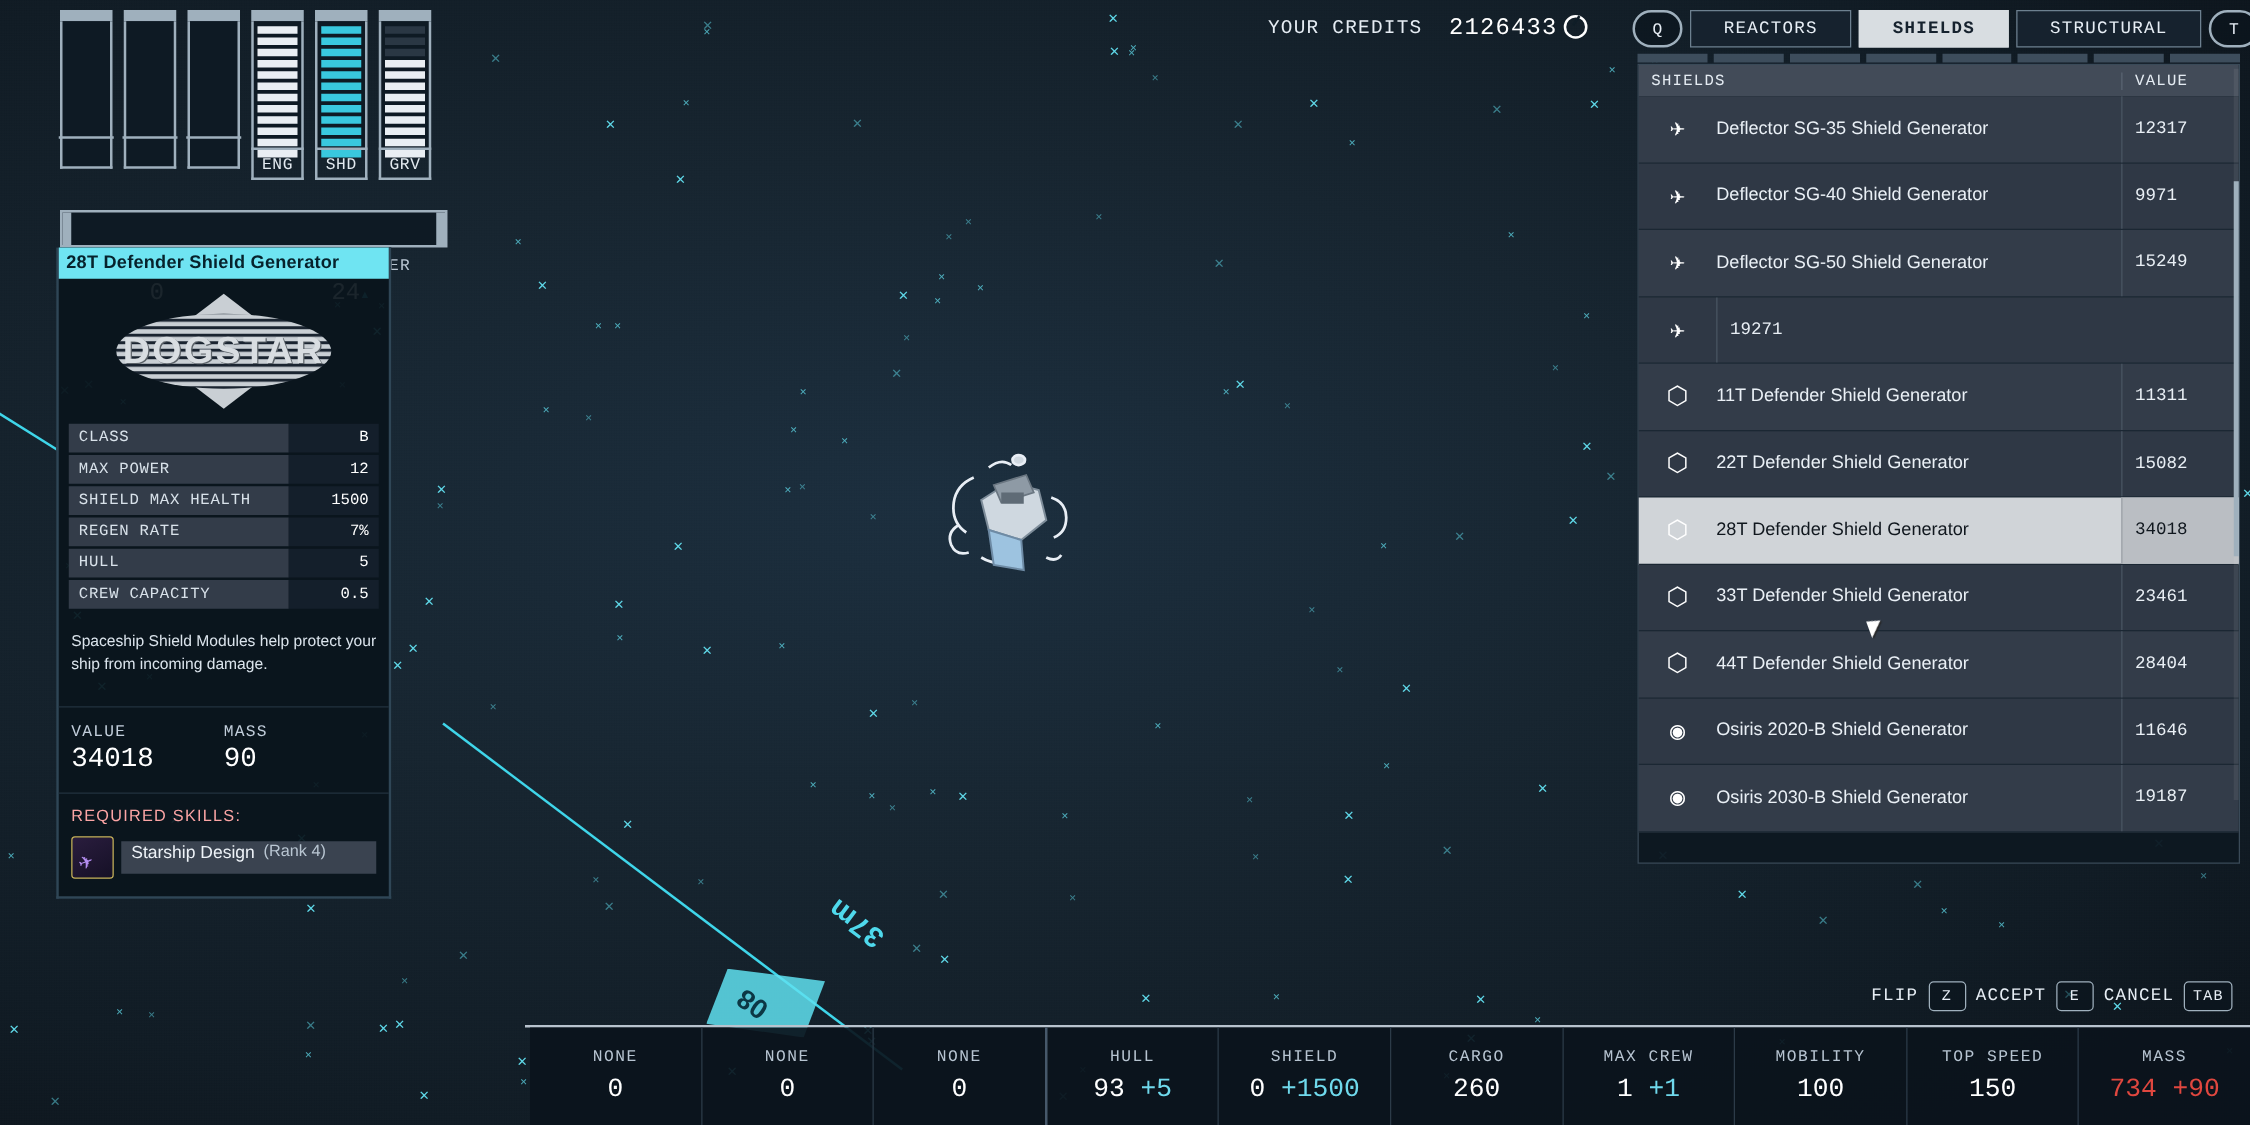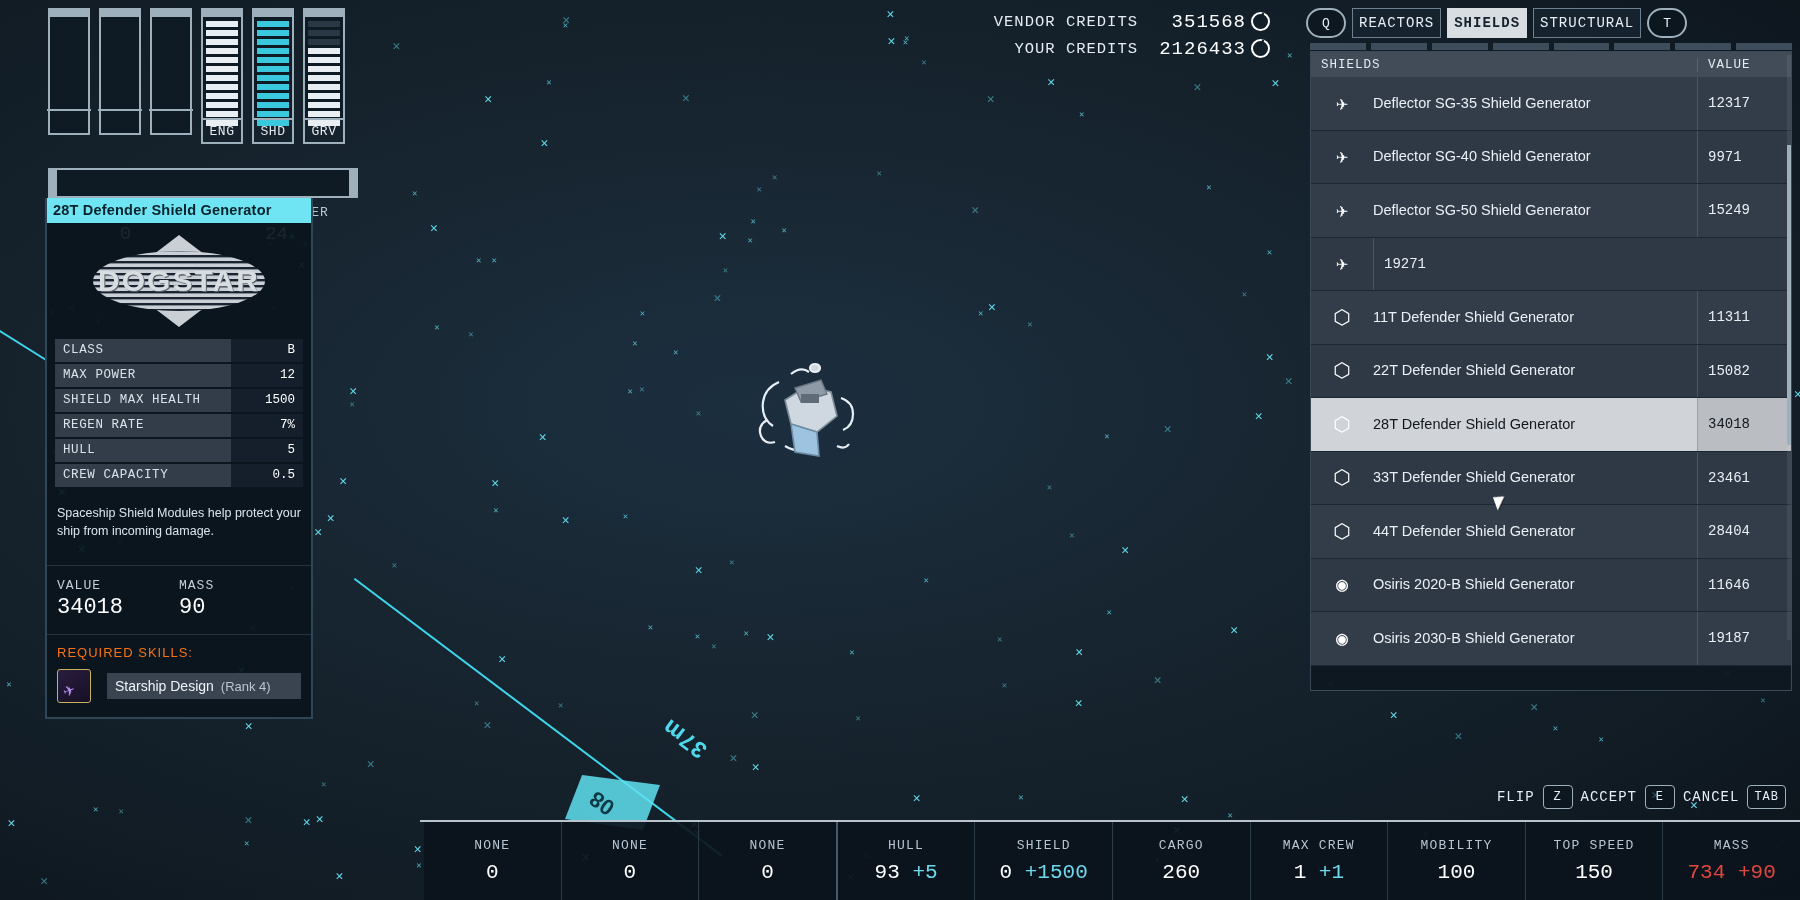--- a/index.html
+++ b/index.html
@@ -81,30 +81,30 @@
            padding-left:8px; color:#d9e2ea; letter-spacing:.6px; }
   .stval { width:72px; background:#141f2b; display:flex; align-items:center;
            justify-content:flex-end; padding-right:8px; color:#fff; }
   #desc { padding:16px 10px 14px 10px; font-size:12.5px; line-height:1.4;
           color:#dbe4ec; font-family:"Liberation Sans",sans-serif; min-height:76px;}
   #vm { border-top:1px solid #22323f; display:flex; padding:12px 10px 14px 10px; }
   .vmcell { width:125px; }
   .vmlabel { font-size:13px; color:#c2cedb; letter-spacing:1px;}
   .vmval { font-size:22px; color:#fff; margin-top:2px;}
   #skills { border-top:1px solid #22323f; padding:10px 10px 14px 10px; }
-  #skills-title { font-size:13px; color:#f97316; letter-spacing:1px;
+  #skills-title { font-size:13px; color:#fca5a5; letter-spacing:1px;
                   font-family:"Liberation Sans",sans-serif; }
   .skill-row { display:flex; align-items:center; margin-top:9px; }
   .skill-icon { width:34px; height:34px; border:1px solid #c9b25c; border-radius:3px;
                 background:linear-gradient(150deg,#2a1d3e,#151026);
                 position:relative; flex:none; overflow:hidden;}
   .skill-icon .ship { position:absolute; left:5px; top:8px; font-size:19px; color:#b48df0;
                       transform:rotate(-20deg); }
-  .skill-name { margin-left:16px; flex:1; background:#3a4350; height:26px;
-                display:flex; align-items:center; padding-left:8px;
+  .skill-name { margin-left:6px; flex:1; background:#3a4350; height:26px;
+                display:flex; padding-left:8px;
                 font-family:"Liberation Sans",sans-serif; font-size:14px; color:#eef3f8;}
   .skill-rank { color:#b9c6d2; font-size:13px; margin-left:7px; }
 
   
   #credits { position:absolute; left:940px; top:8px; width:330px;
              font-size:15.5px; letter-spacing:1px; }
   .crow { display:flex; align-items:center; justify-content:flex-end;
           height:27px; }
   .clabel { color:#e5ecf3; text-align:right; width:190px; }
   .cval { width:108px; text-align:right; color:#fff; font-size:19px; }
@@ -115,21 +115,21 @@
   .crow.total .cval,.crow.total .cicon{color:#6fd9ec;border-color:#6fd9ec;}
   .crow.total .cval{color:#6fd9ec;}
   .crow.total .cicon{background:rgba(111,217,236,.25);}
 
   
   #right-panel { position:absolute; left:1300px; top:0; width:500px; height:812px; }
   #tabs { display:flex; align-items:center; gap:6px; padding:8px 8px 0 6px; }
   .tabkey { width:40px; height:30px; border:2px solid #9fb0bd; border-radius:15px;
             display:flex; align-items:center; justify-content:center;
             font-size:13px; color:#e7eef5; background:rgba(10,20,28,.6); flex:none;}
-  .tab { height:30px; padding:0 6px; display:flex; align-items:center;
+  .tab { height:30px; padding:0 26px; display:flex; align-items:center;
          justify-content:center; font-size:14px; letter-spacing:1px;
          border:1.5px solid #6d808f; color:#e7eef5; background:#16222e; }
   .tab.active { background:#d8dde1; color:#16222e; border-color:#d8dde1; font-weight:bold;}
   #tab-strip { height:7px; margin:5px 8px 0 10px; display:flex; gap:5px; }
   #tab-strip div { flex:1; background:#3d4d5c; }
   #list-wrap { margin:1px 8px 0 10px; background:rgba(14,24,33,.96);
                border:1px solid #3a4a58; height:640px; }
   #list-head { display:flex; height:25px; background:#424b58; align-items:center;
                font-size:12.5px; letter-spacing:1px; color:#e4ebf2;}
   #list-head .h1 { flex:1; padding-left:10px; }
@@ -572,25 +572,20 @@
             <span>Starship Design</span>
             <span class="skill-rank">(Rank 4)</span>
           </div>
         </div>
       </div>
   </div>
 </div>
 
 <div id="credits">
     <div class="crow">
-      <div class="clabel">VENDOR CREDITS</div>
-      <div class="cval">351568</div>
-      <div class="cicon"></div>
-    </div>
-    <div class="crow">
       <div class="clabel">YOUR CREDITS</div>
       <div class="cval">2126433</div>
       <div class="cicon"></div>
     </div>
   </div>
 
 <div id="right-panel">
   <div id="tabs">
     <div class="tabkey">Q</div>
     <div id="tablist" style="display:flex;gap:6px;">

